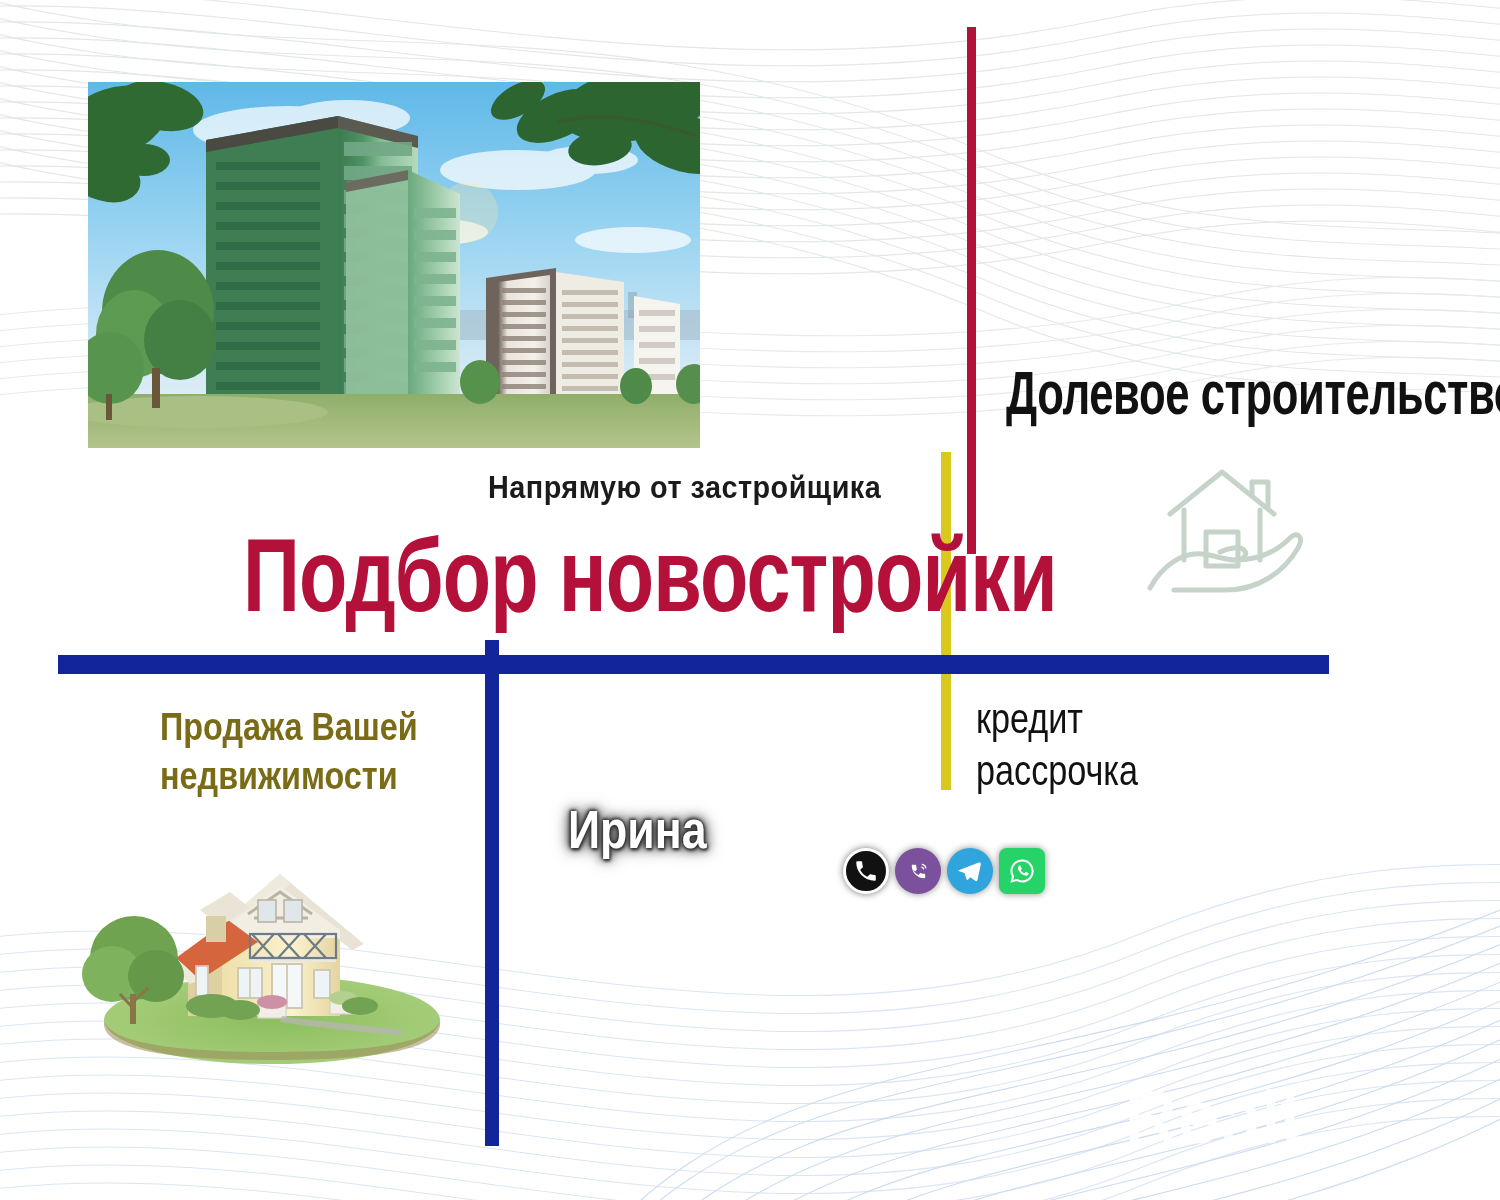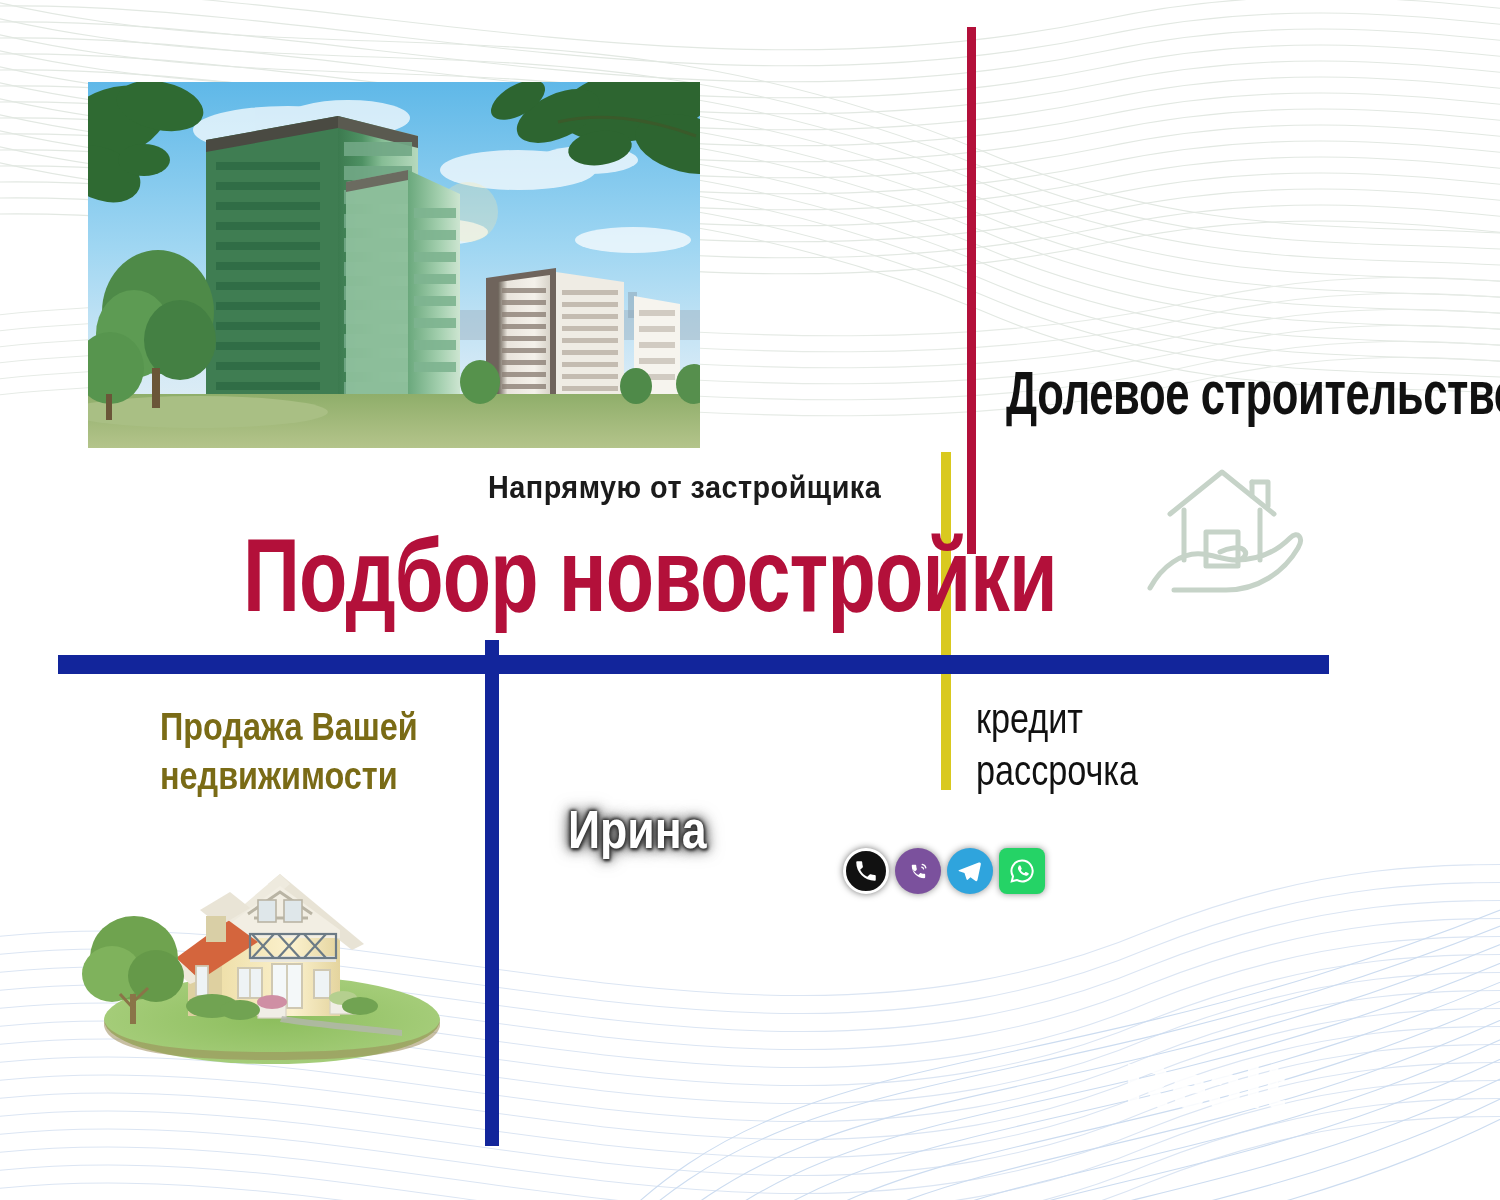--- a/index.html
+++ b/index.html
@@ -16,23 +16,23 @@
     overflow: hidden;
   }
 
   
   .bg-layer { position: absolute; inset: 0; pointer-events: none; }
   .bg-svg { position: absolute; inset: 0; width: 1500px; height: 1200px; }
 
   
   .watermark {
     position: absolute;
-    left: 1125px; top: 1050px;
-    font-size: 62px;
-    font-weight: 700;
+    left: 1125px; top: 1076px;
+    font-size: 72px;
+    font-weight: 400;
     letter-spacing: 2px;
     color: rgba(255,255,255,0.0);
     -webkit-text-stroke: 2px #ffffff;
     text-shadow: 0 0 1px rgba(255,255,255,0.9);
     font-family: "Liberation Sans", sans-serif;
     z-index: 4;
     opacity: 0.95;
   }
 
   

